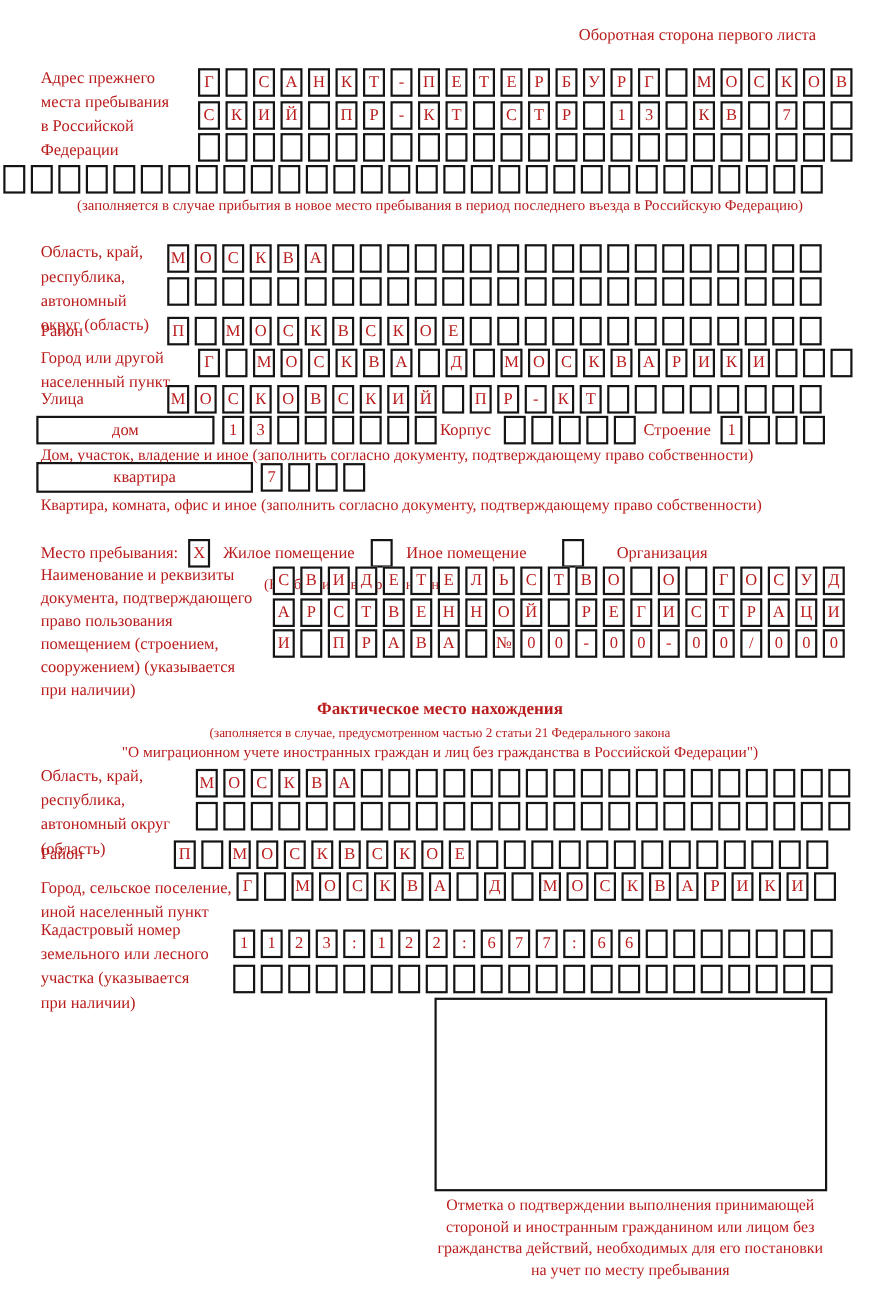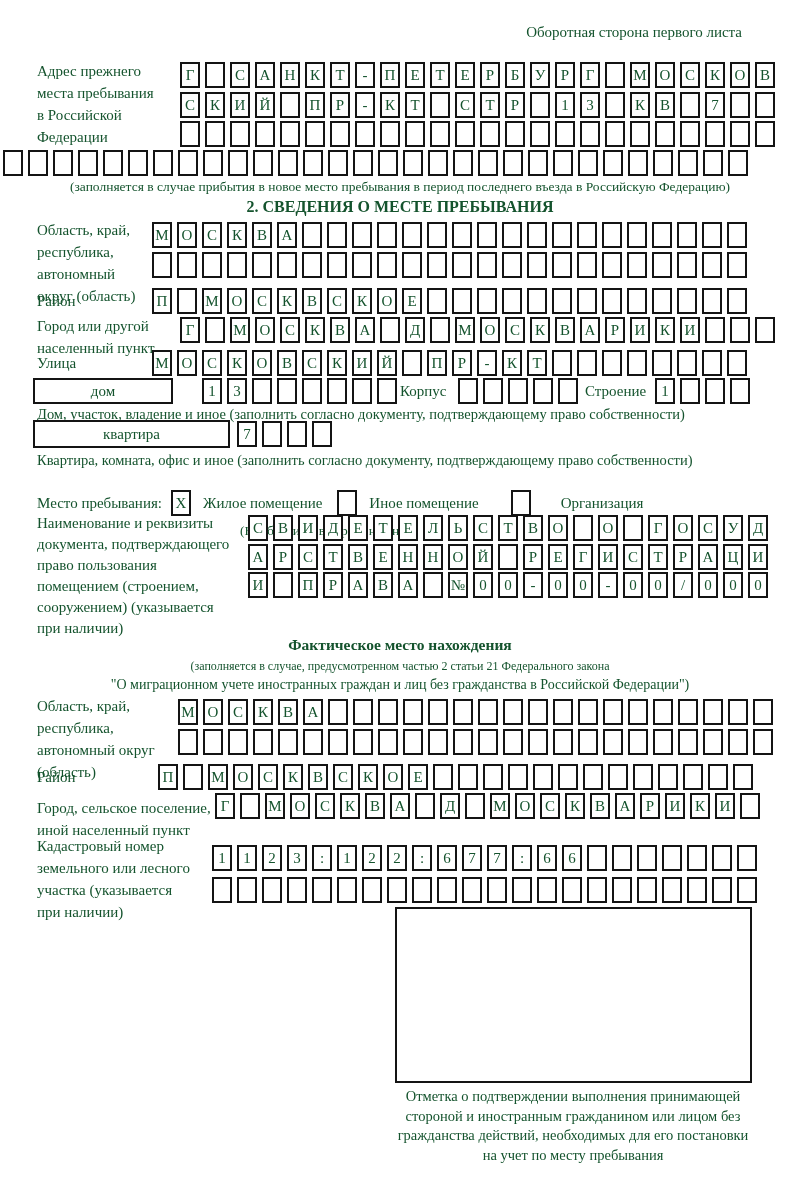--- a/index.html
+++ b/index.html
@@ -1,16 +1,16 @@
 <!DOCTYPE html>
 <html><head>
 <meta charset="utf-8">
 <style>
   html,body{margin:0;padding:0;background:#fff;}
-  .page{position:relative;width:800px;height:1180px;background:#fff;color:#14532d;
+  .page{position:relative;width:800px;height:1180px;background:#fff;color:#b91c1c;
         font-family:"Liberation Serif","DejaVu Serif",serif;overflow:hidden;}
   .abs{position:absolute;}
   .label{font-size:15px;line-height:22px;white-space:pre-line;}
   .note{font-size:13.5px;white-space:pre-line;}
   .note-mid{font-size:14.5px;}
   .center{text-align:center;width:800px;left:0;}
   .bold{font-weight:bold;}
   .boxrow{display:flex;gap:5px;}
   .cell{width:20px;height:26px;flex:0 0 20px;border:2px solid #141414;box-sizing:border-box;
         display:flex;align-items:center;justify-content:center;
@@ -138,21 +138,20 @@
       <div class="cell"></div>
       <div class="cell"></div>
       <div class="cell"></div>
       <div class="cell"></div>
       <div class="cell"></div>
       <div class="cell"></div>
       <div class="cell"></div>
     </div>
   <div class="abs note center" style="top:179px;">(заполняется в случае прибытия в новое место пребывания в период последнего въезда в Российскую Федерацию)</div>
 
-  <div class="abs sec-title center" style="top:198px;">2. СВЕДЕНИЯ О МЕСТЕ ПРЕБЫВАНИЯ</div>
 
   <div class="abs label" style="left:37px;top:219px;width:130px;">Область, край,
 республика,
 автономный
 округ (область)</div>
   <div class="abs boxrow" style="left:152px;top:222px;">
       <div class="cell">М</div>
       <div class="cell">О</div>
       <div class="cell">С</div>
       <div class="cell">К</div>
@@ -282,21 +281,21 @@
       <div class="cell"></div>
       <div class="cell"></div>
       <div class="cell"></div>
       <div class="cell"></div>
       <div class="cell"></div>
       <div class="cell"></div>
       <div class="cell"></div>
       <div class="cell"></div>
     </div>
 
-  <div class="abs widecell" style="left:33px;top:378px;width:140px;">дом</div>
+  <div class="abs widecell" style="left:33px;top:378px;width:162px;">дом</div>
   <div class="abs boxrow" style="left:202px;top:378px;">
       <div class="cell">1</div>
       <div class="cell">3</div>
       <div class="cell"></div>
       <div class="cell"></div>
       <div class="cell"></div>
       <div class="cell"></div>
       <div class="cell"></div>
       <div class="cell"></div>
     </div>

